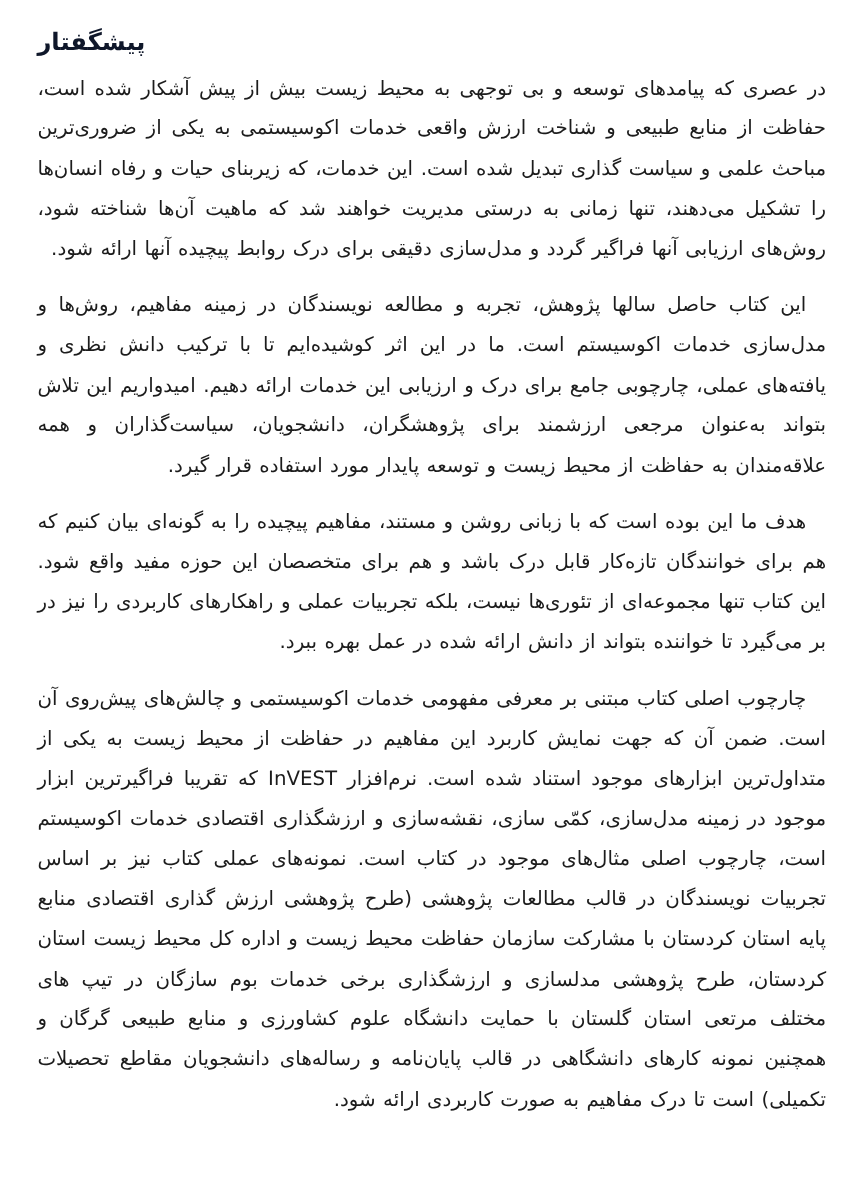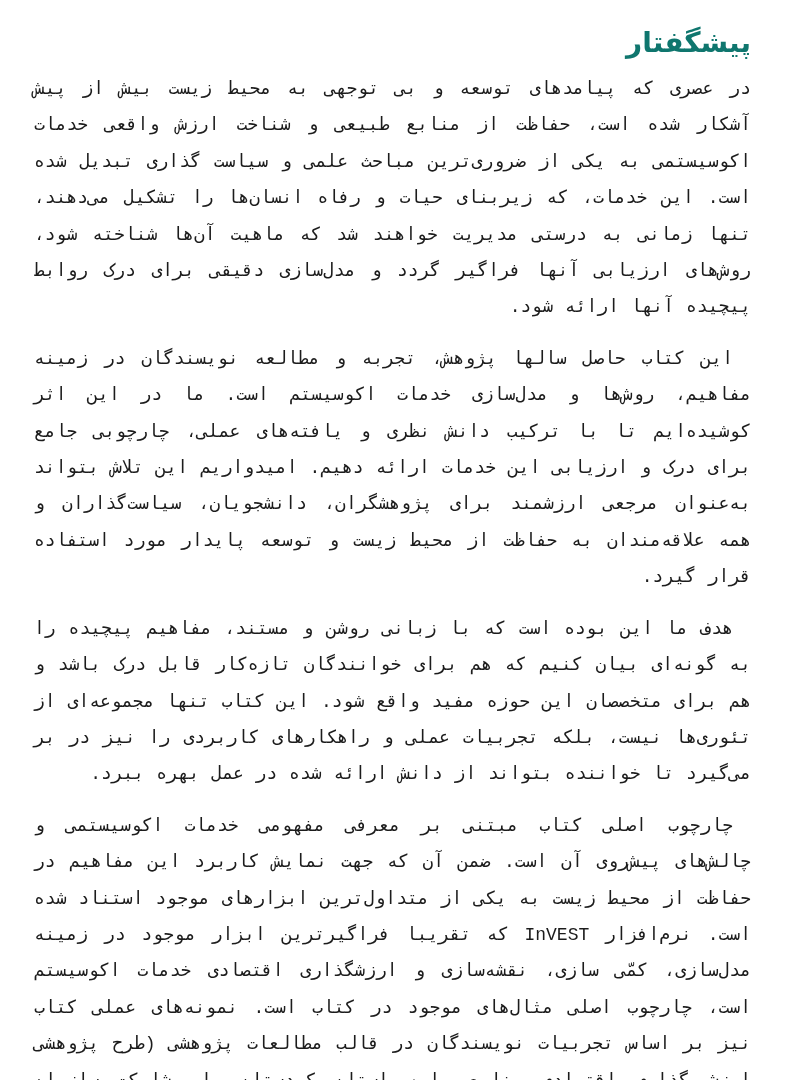--- a/index.html
+++ b/index.html
@@ -14,36 +14,35 @@
     margin: 0 auto;
     background: #ffffff;
     overflow: hidden;
     direction: rtl;
     box-sizing: border-box;
     padding: 26px 38px 0 34px;
     font-family: "DejaVu Sans", sans-serif;
     color: #1c1c1c;
   }
   .doc-title {
-    font-size: 28px;
+    font-size: 22px;
     font-weight: bold;
     margin: 0 0 12px 0;
-    text-align: right;
+    text-align: left;
     letter-spacing: 0;
-    color: #0f766e;
+    color: #0f172a;
   }
   .para {
     margin: 0;
     font-size: 18px;
     line-height: 36.4px;
     text-align: justify;
     text-justify: inter-word;
     word-spacing: 1px;
     color: #1c1c1c;
-    font-family: Liberation Mono, monospace;
   }
   .para.indented {
     text-indent: 18px;
     margin-top: 15px;
   }
   
 </style>
 </head>
 <body>
 

